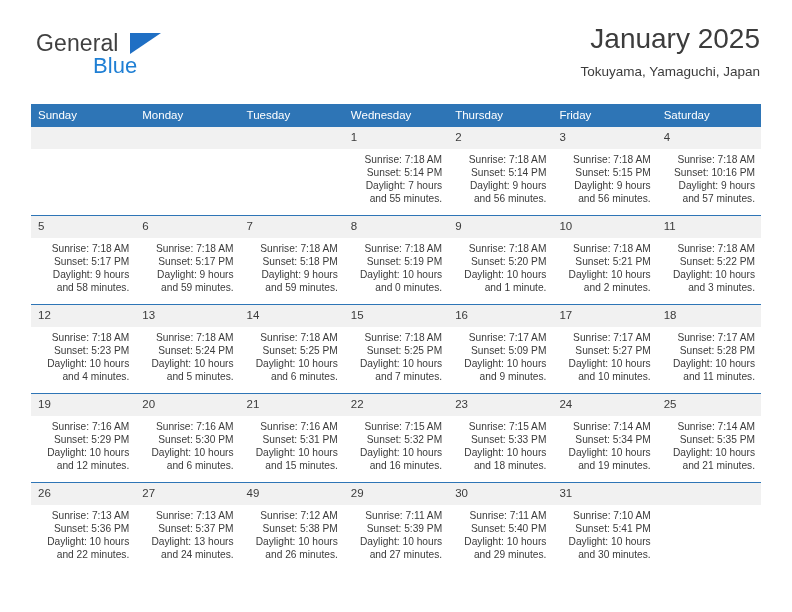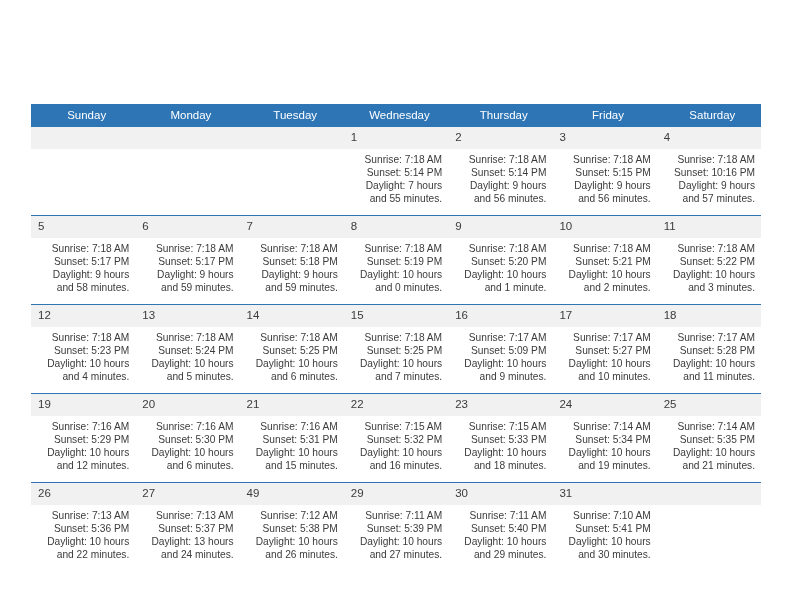--- a/index.html
+++ b/index.html
@@ -92,21 +92,21 @@
     top: 104px;
     width: 730px;
     border-collapse: collapse;
     table-layout: fixed;
   }
   .cal th {
     background: #2e75b6;
     color: #ffffff;
     font-size: 11.5px;
     font-weight: normal;
-    text-align: center;
+    text-align: left;
     padding: 5px 0 6px 7px;
     height: 12px;
   }
   .cal col { width: 104.28px; }
 
   .week-row td {
     vertical-align: top;
     padding: 0;
     border-top: 1px solid #2e75b6;
     height: 88px;
@@ -132,20 +132,29 @@
   .cell-body div { white-space: nowrap; }
   .cell-body .dl { white-space: normal; }
   td.blank .cell-body { visibility: hidden; }
 </style>
 </head>
 <body>
 
 <div class="page">
 
   <div class="top">
+    <div class="brand">
+      <span class="brand-general">General</span>
+      <span class="brand-tri"></span>
+      <span class="brand-blue">Blue</span>
+    </div>
+    <div class="titles">
+      <div class="cal-title">January 2025</div>
+      <div class="cal-sub">Tokuyama, Yamaguchi, Japan</div>
+    </div>
   </div>
 
   <table class="cal">
     <colgroup>
       <col>
         <col>
         <col>
         <col>
         <col>
         <col>

